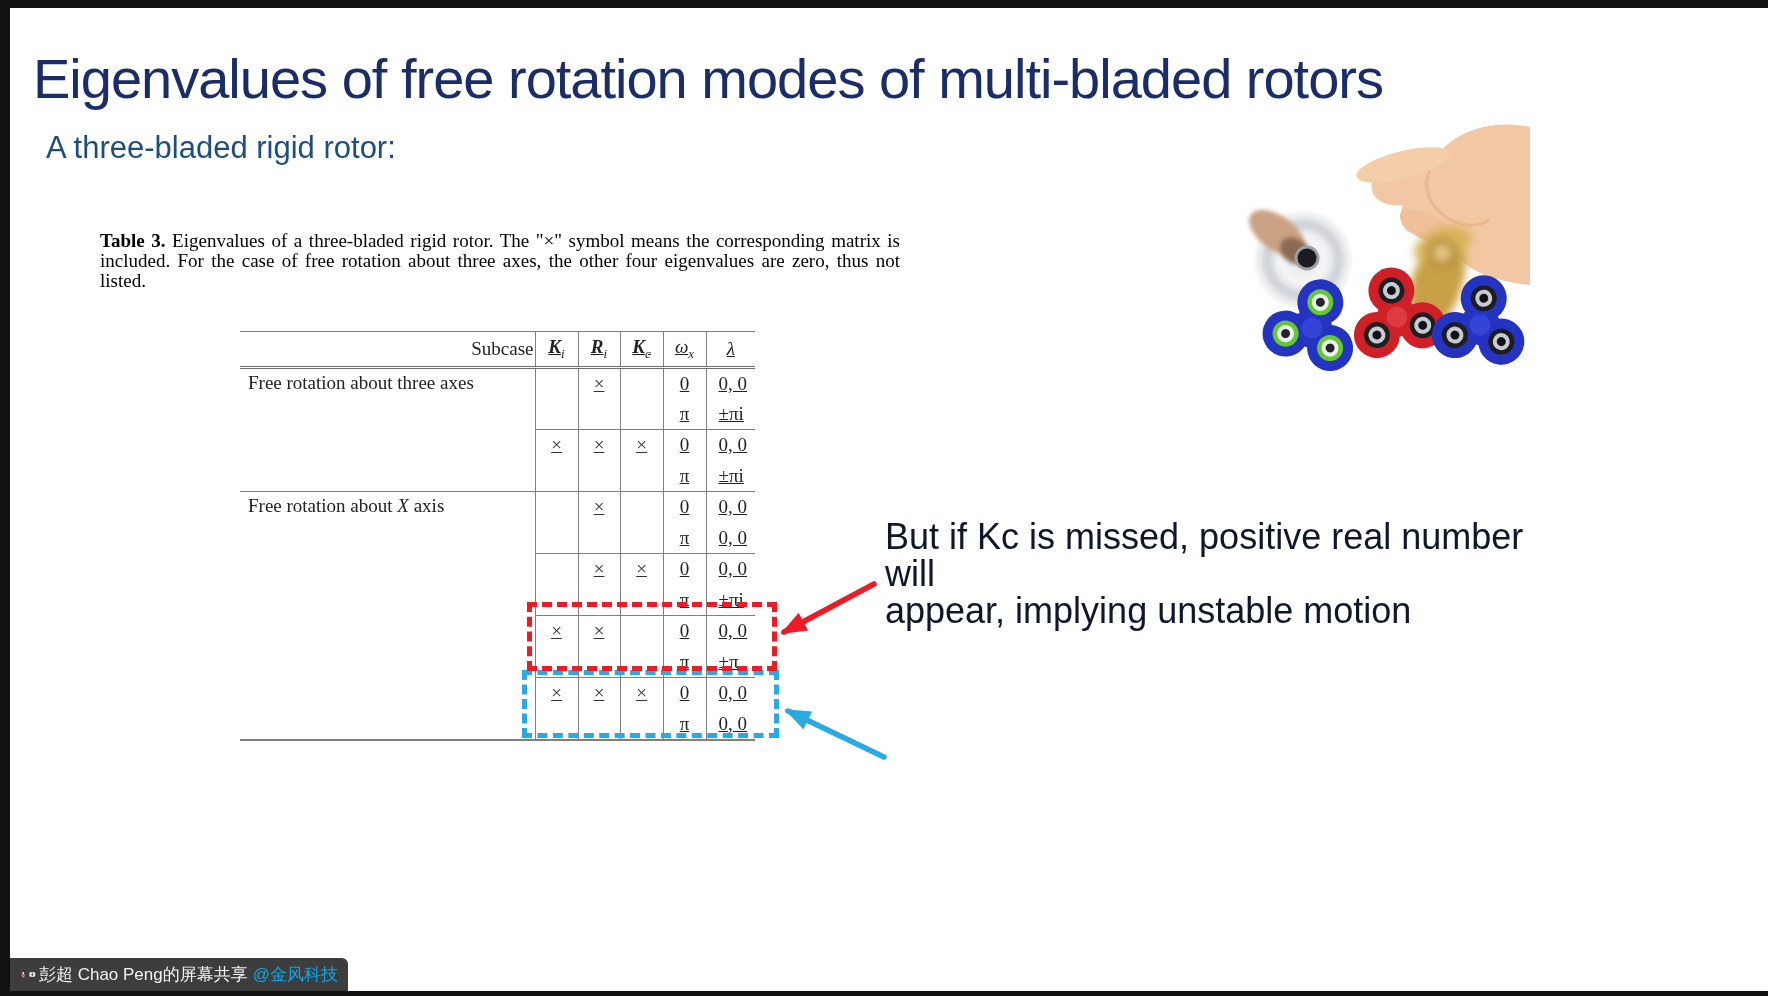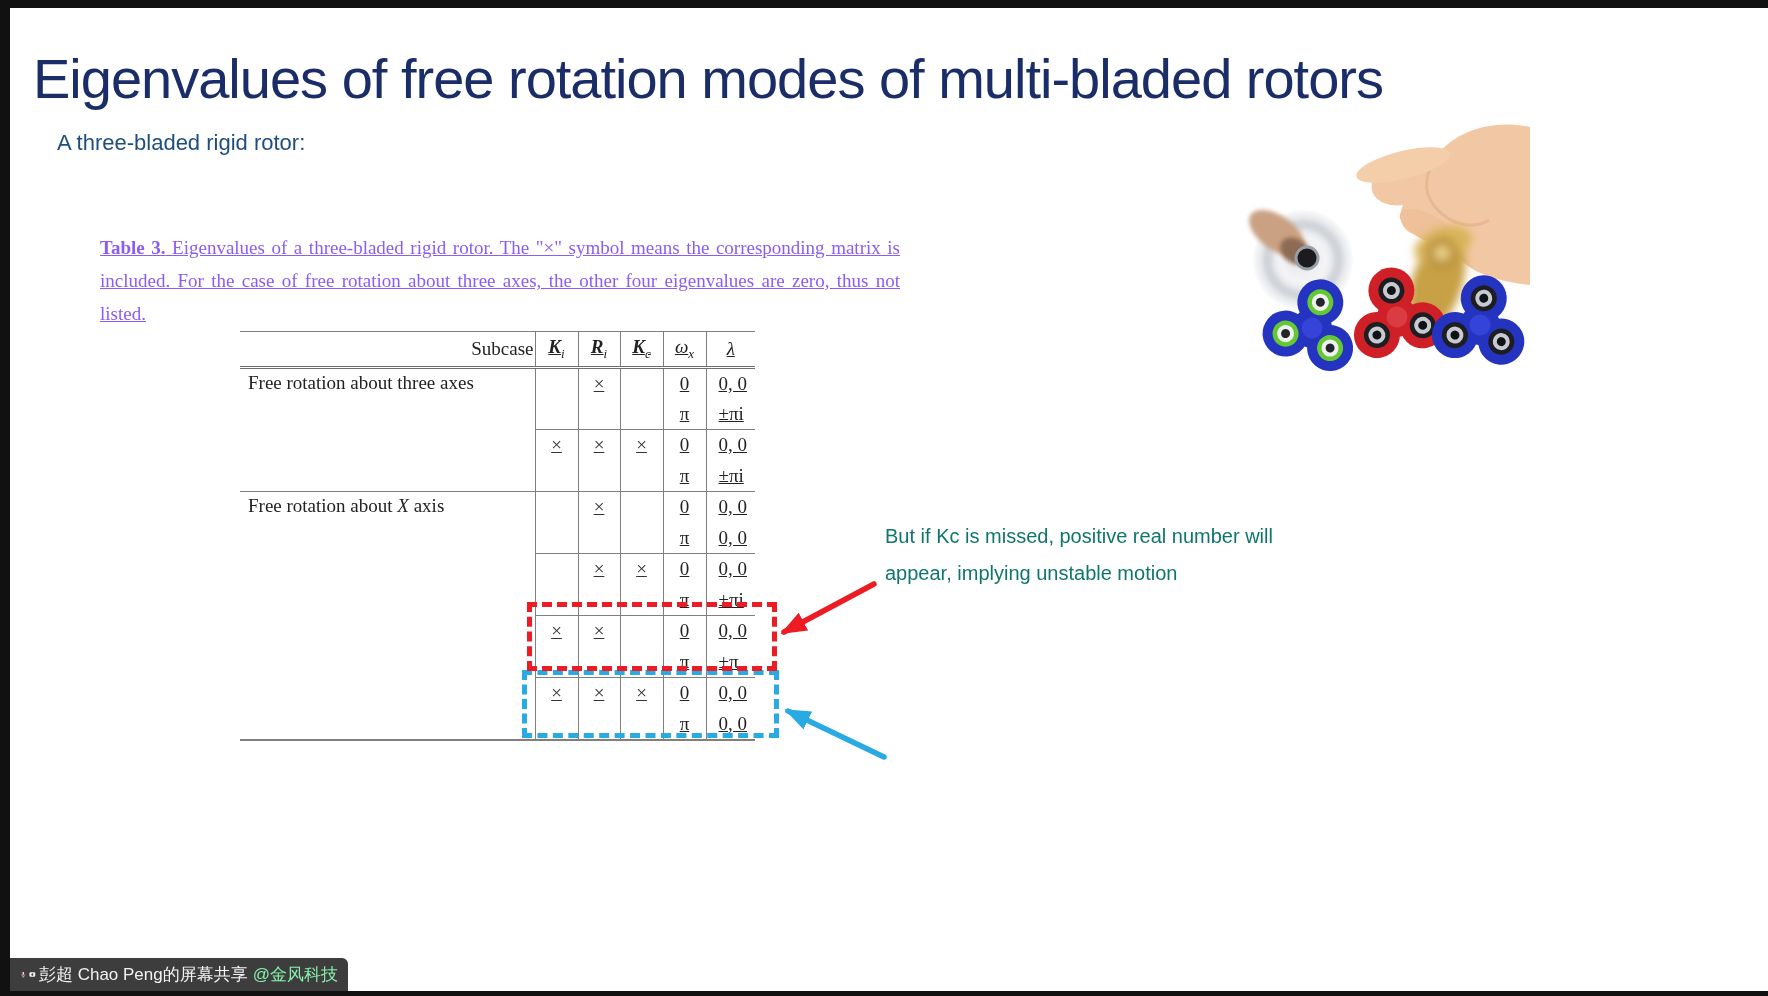--- a/index.html
+++ b/index.html
@@ -5,24 +5,24 @@
   html,body{margin:0;padding:0;background:#000;}
   #stage{position:relative;width:1768px;height:996px;background:#fff;overflow:hidden;
          font-family:"Liberation Sans",sans-serif;}
   
   .frame-top{position:absolute;left:0;top:0;width:1768px;height:8px;background:#111;}
   .frame-left{position:absolute;left:0;top:0;width:10px;height:996px;background:#111;}
   .frame-bottom{position:absolute;left:0;top:991px;width:1768px;height:5px;background:#111;}
 
   .title{position:absolute;left:33px;top:46px;width:1500px;font-size:56px;letter-spacing:-1px;
          color:#1a2d68;font-weight:500;}
-  .subtitle{position:absolute;left:46px;top:130px;font-size:22px;color:#1d4e7e;margin-left:11px;}
+  .subtitle{position:absolute;left:46px;top:130px;font-size:31px;color:#1d4e7e;}
 
   .caption{position:absolute;left:100px;top:231px;width:800px;font-family:"Liberation Serif",serif;
-           font-size:19px;line-height:33px;color:#8b5cf6;text-align:justify;text-decoration:underline;}
+           font-size:19px;line-height:20px;color:#000000;text-align:justify;}
   .caption b{font-weight:bold;}
 
   
   .eigen-table-wrap{position:absolute;left:240px;top:331px;}
   table.eigen{border-collapse:collapse;table-layout:fixed;width:515px;
               font-family:"Liberation Serif",serif;font-size:19px;color:#222;
               border-bottom:2px solid #7f7f7f;}
   table.eigen tr{height:31px;}
   table.eigen th{font-weight:normal;text-align:center;border-top:1px solid #7f7f7f;
                  border-bottom:3px double #6e6e6e;height:32px;}
@@ -37,34 +37,34 @@
   td.c-lam{padding-left:12px;}
   .vln{border-left:1px solid #7f7f7f;text-decoration:underline;}
   td.gtop{border-top:1px solid #7f7f7f;}
 
   
   .box-red{position:absolute;left:527px;top:602px;width:250px;height:69px;box-sizing:border-box;
            border:5px dashed #ed1c24;z-index:4;}
   .box-blue{position:absolute;left:522px;top:670px;width:257px;height:68px;box-sizing:border-box;
             border:5px dashed #29aae2;z-index:3;}
 
-  .note{position:absolute;color:#0f766e;font-size:20px;line-height:37px;white-space:pre-line;}
+  .note{position:absolute;color:#0f172a;font-size:36px;line-height:37px;white-space:pre-line;}
   #note-unstable{left:885px;top:518px;width:640px;}
   #note-zero{left:888px;top:733px;width:520px;}
 
   .arrow-layer{position:absolute;left:0;top:0;width:1768px;height:996px;pointer-events:none;z-index:5;}
 
   .photos{position:absolute;left:1245px;top:95px;}
 
   
   .status-bar{position:absolute;left:10px;top:958px;width:338px;height:33px;background:#3d3d3d;
               border-radius:0 6px 0 0;display:flex;align-items:center;gap:3px;padding:0 10px;
               box-sizing:border-box;}
   .status-bar span{font-size:17px;color:#f2f2f2;white-space:nowrap;}
-  .status-bar .handle{color:#86efac;margin-left:2px;}
+  .status-bar .handle{color:#0ea5e9;margin-left:2px;}
 </style>
 </head>
 <body>
 
 <div id="stage">
 
   <div class="frame-top"></div>
   <div class="frame-left"></div>
   <div class="frame-bottom"></div>
 

